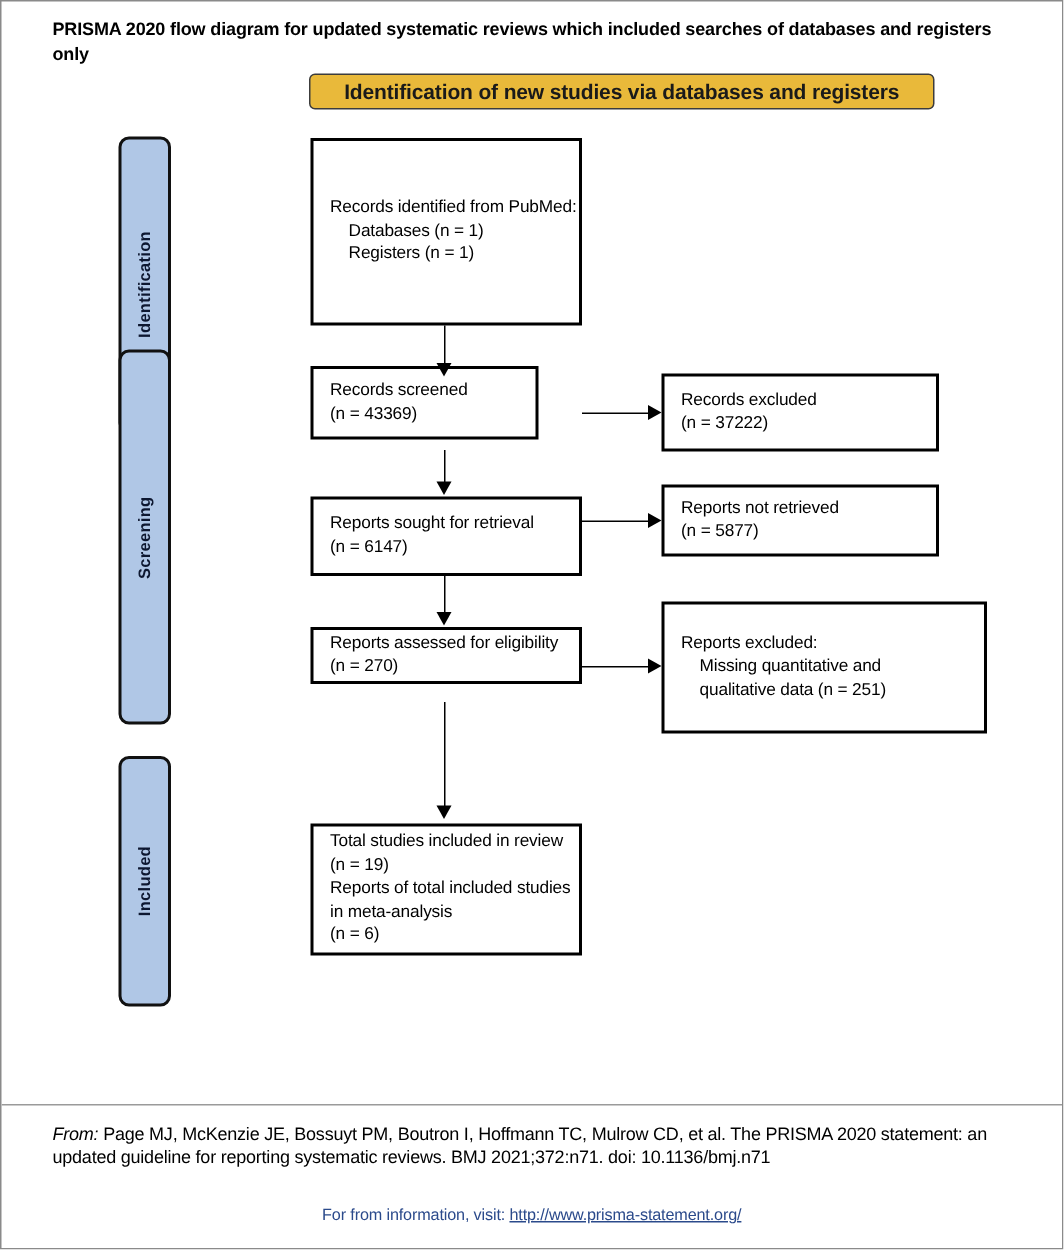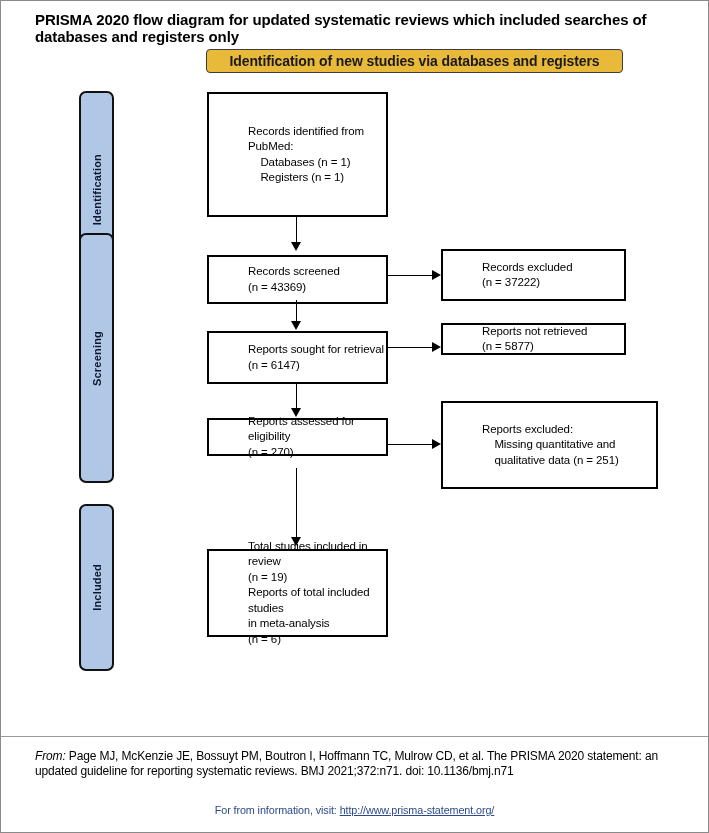--- a/index.html
+++ b/index.html
@@ -20,21 +20,21 @@
     box-sizing: border-box;
     overflow: hidden;
   }
 
   
   .doc-title {
     position: absolute;
     left: 34px;
     top: 10px;
     width: 648px;
-    font-size: 15px;
+    font-size: 12px;
     font-weight: bold;
     line-height: 17px;
     letter-spacing: -0.1px;
   }
 
   
   .banner {
     position: absolute;
     left: 205px;
     top: 48px;
@@ -90,33 +90,32 @@
     display: flex;
     align-items: center;
   }
   .box-text {
     font-size: 11.5px;
     line-height: 15.5px;
     color: #000000;
     padding: 0 0 0 11px;
     white-space: pre-wrap;
     letter-spacing: -0.1px;
-    margin-left: 28px;
   }
 
   
   #box-identified   { left: 206px; top: 91px;  width: 181px; height: 125px; }
-  #box-screened     { left: 206px; top: 254px; width: 181px; height: 49px; }
+  #box-screened     { left: 206px; top: 243px; width: 152px; height: 49px; }
   #box-sought       { left: 206px; top: 330px; width: 181px; height: 53px; }
   #box-eligibility  { left: 206px; top: 417px; width: 181px; height: 38px; }
   #box-included     { left: 206px; top: 548px; width: 181px; height: 88px; }
 
   
   #box-excluded-records { left: 440px; top: 248px; width: 185px; height: 52px; }
-  #box-not-retrieved    { left: 440px; top: 322px; width: 185px; height: 32px; }
+  #box-not-retrieved    { left: 440px; top: 322px; width: 185px; height: 48px; }
   #box-excluded-reports { left: 440px; top: 400px; width: 217px; height: 88px; }
   .v-line {
     position: absolute;
     width: 0;
     border-left: 1.6px solid #000000;
     left: 295px;
   }
   .h-line {
     position: absolute;
     height: 0;

